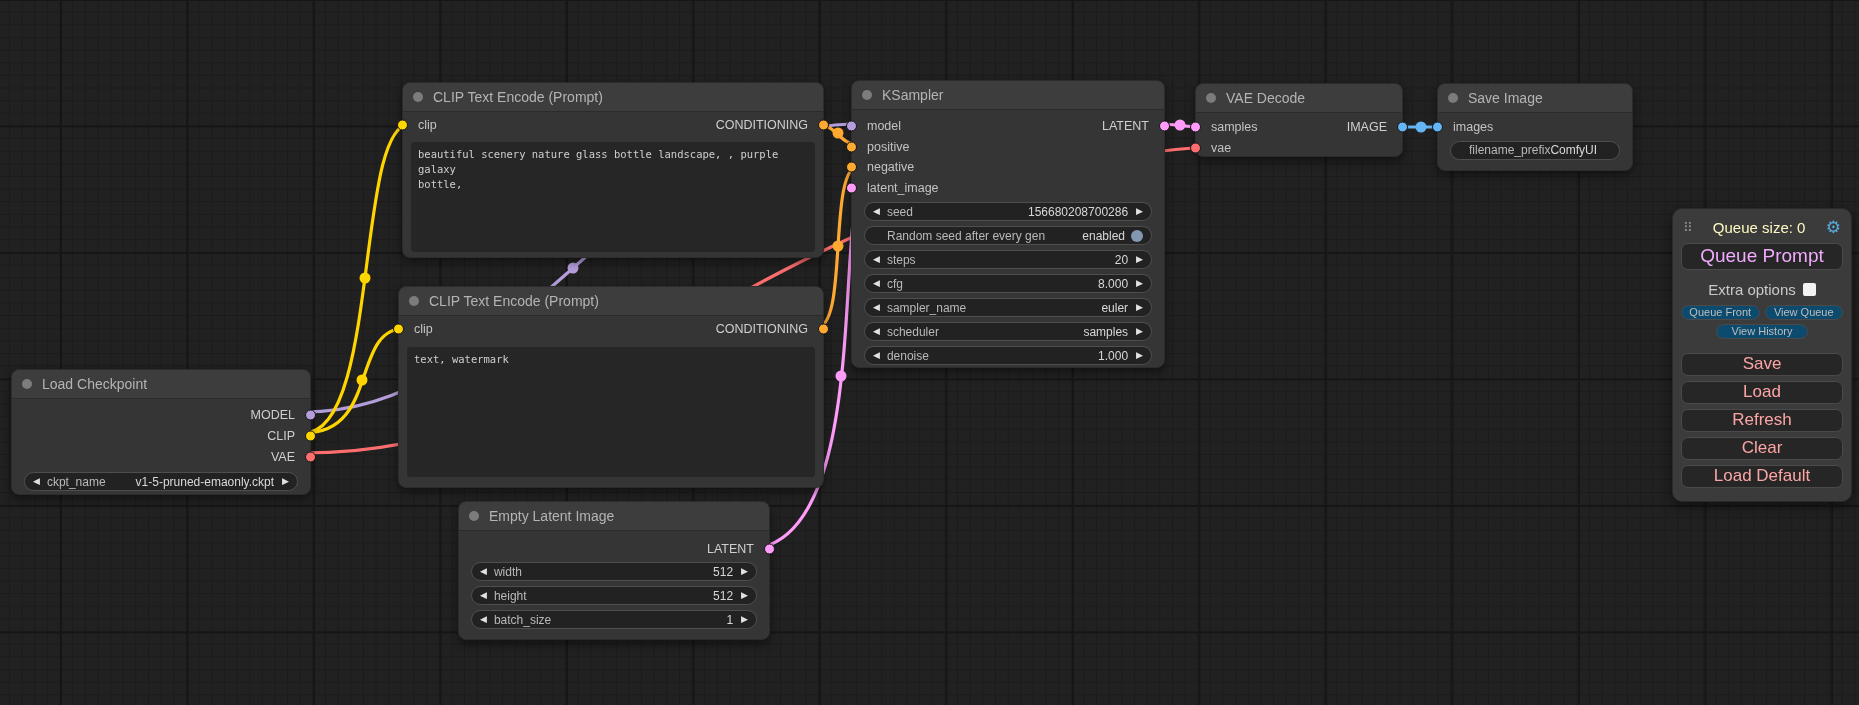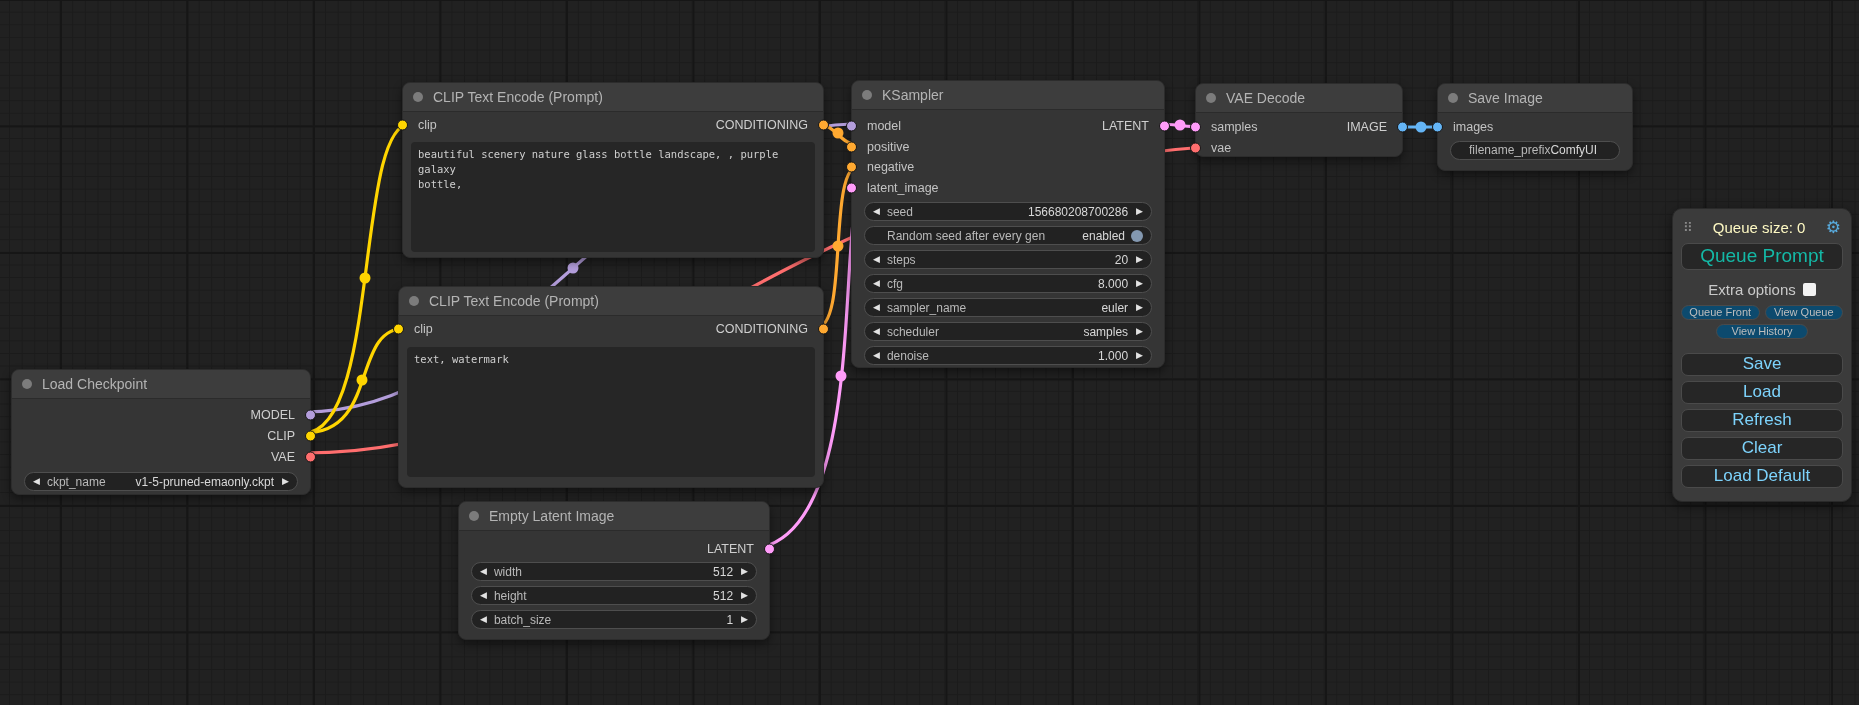--- a/index.html
+++ b/index.html
@@ -65,25 +65,25 @@
     background:#3b3b3b;border:1px solid #2a2a2a;border-radius:10px;
     box-shadow:0 4px 12px rgba(0,0,0,.5);
     box-sizing:border-box;padding:8px 8px;color:#cfcfcf;
   }
   .qhead{display:flex;align-items:center;height:20px;}
   .drag-handle{color:#8a8a8a;font-size:13px;line-height:1;margin-left:2px;}
   .qsize{flex:1;text-align:center;font-size:15px;color:#fef9c3;}
   .gear{font-size:17px;line-height:1;margin-right:2px;}
   .qbtn{
     display:block;width:100%;box-sizing:border-box;
-    background:#262626;border:1.5px solid #4a4a4a;color:#14b8a6;
+    background:#262626;border:1.5px solid #4a4a4a;color:#f0abfc;
     border-radius:7px;text-align:center;cursor:pointer;
   }
   .qbtn.big{height:27px;font-size:19px;line-height:24px;margin-top:6px;}
-  .qbtn.med{height:23px;font-size:17px;line-height:20px;margin-top:5px;border-radius:7px;color:#7dd3fc;}
+  .qbtn.med{height:23px;font-size:17px;line-height:20px;margin-top:5px;border-radius:7px;color:#fca5a5;}
   .extra-row{display:flex;align-items:center;justify-content:center;margin-top:11px;font-size:15px;color:#c9c9c9;}
   .checkbox{width:13px;height:13px;background:#f2f2f2;border-radius:2px;margin-left:7px;}
   .srow{display:flex;gap:5px;margin-top:7px;}
   .sbtn{
     flex:1;height:15px;background:#0c4a6e;border:1px solid #4a4a4a;border-radius:9px;
     color:#bdbdbd;font-size:11px;line-height:13px;text-align:center;cursor:pointer;box-sizing:border-box;
   }
   .sbtn.history{flex:none;width:92px;margin:4px auto 0 auto;display:block;}
   .btn-stack{margin-top:14px;}
 </style>

